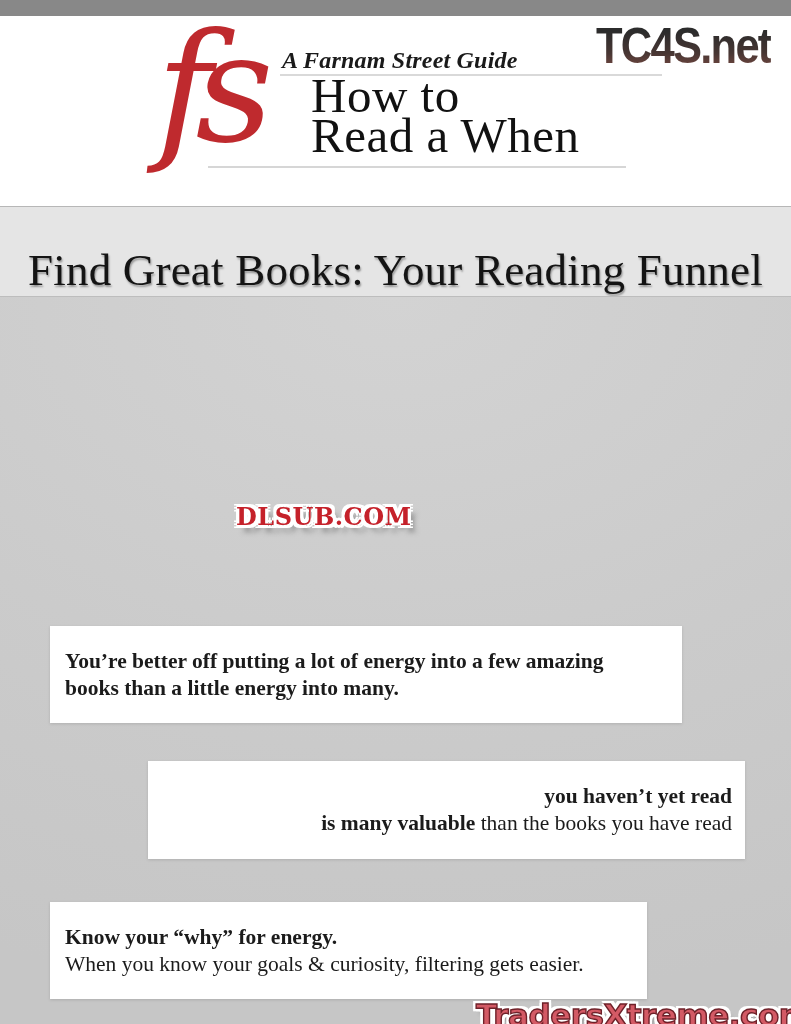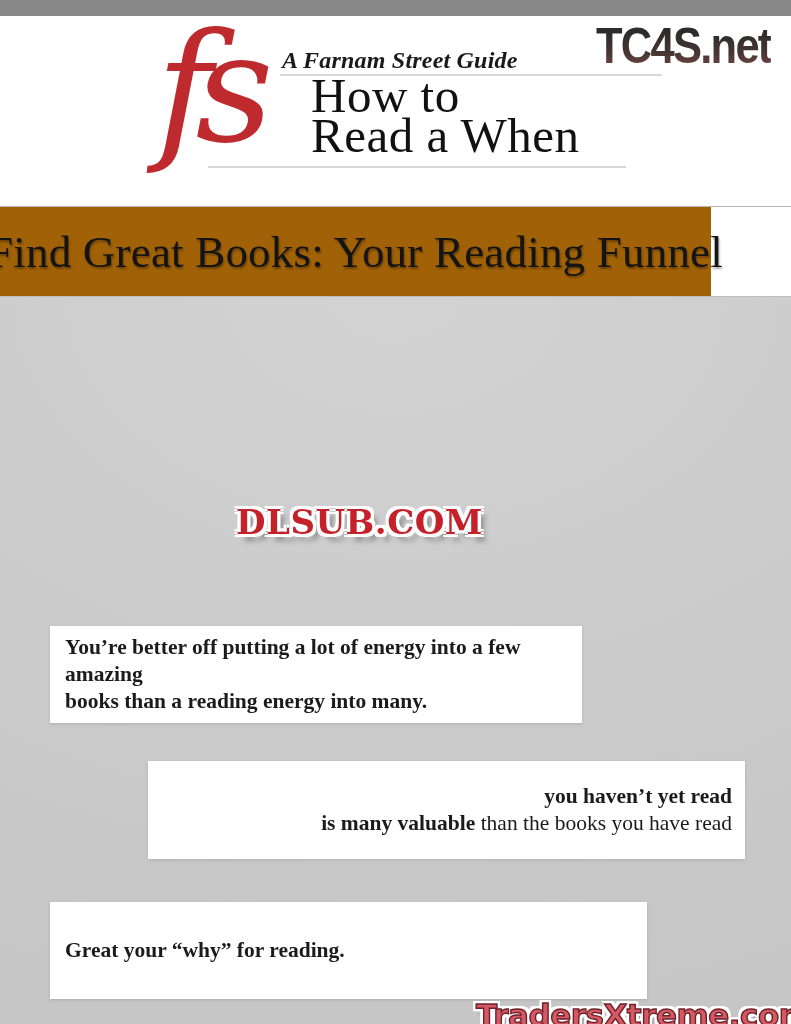--- a/index.html
+++ b/index.html
@@ -40,22 +40,22 @@
     background:linear-gradient(180deg,#2c2c2c 25%,#473633 62%,#7c4b43 95%);
     -webkit-background-clip:text;background-clip:text;color:transparent;
   }
 
   .page-divider{
     position:absolute;left:0;top:190px;width:791px;height:1px;background:#b7b7b7;
   }
 
   
   .banner{
-    position:absolute;left:0;top:191px;width:711px;height:89px;background:#a16207;
-    display:flex;align-items:center;justify-content:center;
+    position:absolute;left:0;top:191px;width:791px;height:89px;background:#e5e5e5;
+    display:flex;align-items:flex-end;justify-content:center;
   }
   .banner-title{
     font-size:45px;color:#141414;letter-spacing:0.2px;white-space:nowrap;
     text-shadow:1px 2px 2px rgba(0,0,0,0.35);
   }
 
   
   .content{
     position:absolute;left:0;top:280px;width:791px;height:744px;
     background:radial-gradient(130% 95% at 50% 0%,#d3d3d3 0%,#cbcbcb 55%,#c6c6c6 100%);
@@ -63,29 +63,29 @@
   }
 
   .tip{
     position:absolute;background:#ffffff;
     box-shadow:0 1px 3px rgba(0,0,0,0.13);
     display:flex;flex-direction:column;justify-content:center;
     box-sizing:border-box;
     font-size:21.5px;line-height:27px;color:#1b1b1b;
   }
   .tip .b{font-weight:bold;}
-  .tip-1{left:50px;top:330px;width:532px;height:97px;padding:0 14px 0 15px;font-weight:bold;}
+  .tip-1{left:50px;top:330px;width:632px;height:97px;padding:0 14px 0 15px;font-weight:bold;}
   .tip-2{left:148px;top:465px;width:597px;height:98px;padding:0 13px 0 14px;text-align:right;}
   .tip-3{left:50px;top:606px;width:597px;height:97px;padding:0 14px 0 15px;}
 
   
   .wm-center{
     position:absolute;left:236px;top:486px;
     font-family:"DejaVu Serif",serif;font-weight:bold;
-    font-size:34px;letter-spacing:0.5px;white-space:nowrap;
+    font-size:24px;letter-spacing:0.5px;white-space:nowrap;
     color:#c5212a;
     text-shadow:
       -3px -3px 0 #fff, 3px -3px 0 #fff,-3px 3px 0 #fff, 3px 3px 0 #fff,
        0 -3px 0 #fff, 0 3px 0 #fff,-3px 0 0 #fff, 3px 0 0 #fff,
        6px 7px 5px rgba(90,90,90,0.55);
   }
   .wm-bottom{
     position:absolute;left:476px;top:981px;
     font-family:"DejaVu Sans",sans-serif;font-weight:bold;
     font-size:31px;letter-spacing:-0.5px;white-space:nowrap;
@@ -115,30 +115,31 @@
   <div class="page-divider"></div>
 
   <div class="banner">
     <div class="banner-title">Find Great Books: Your Reading Funnel</div>
   </div>
 
   <div class="content">
 
     <div class="tip tip-1">
       <div>You’re better off putting a lot of energy into a few amazing</div>
-      <div>books than a reading energy into many.</div>
+      <div>books than a little energy into many.</div>
     </div>
 
     <div class="tip tip-2">
       <div><span class="b">you haven’t yet read</span></div>
       <div><span class="b">is many valuable</span><span> than the books you have read</span></div>
     </div>
 
     <div class="tip tip-3">
-      <div class="b">Great your “why” for reading.</div>
+      <div class="b">Know your “why” for energy.</div>
+      <div>When you know your goals &amp; curiosity, filtering gets easier.</div>
     </div>
 
   </div>
 
   <div class="wm-center">DLSUB.COM</div>
   <div class="wm-bottom">TradersXtreme.com</div>
 
 </div>
 
 </body></html>

